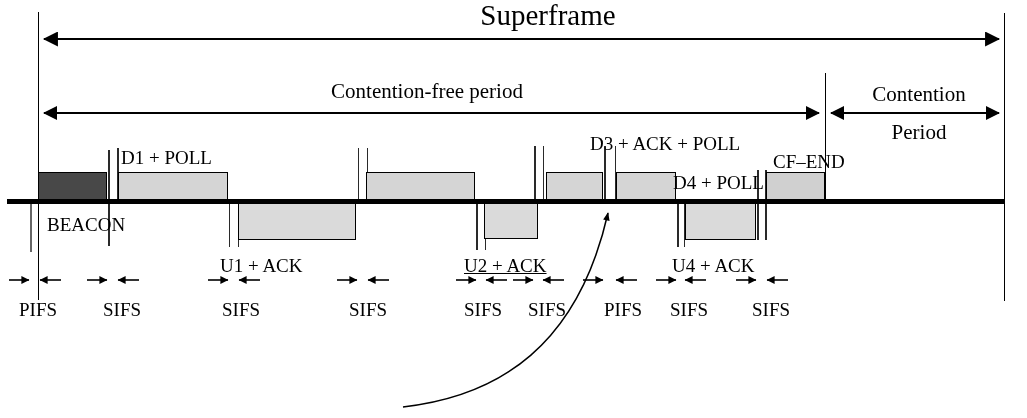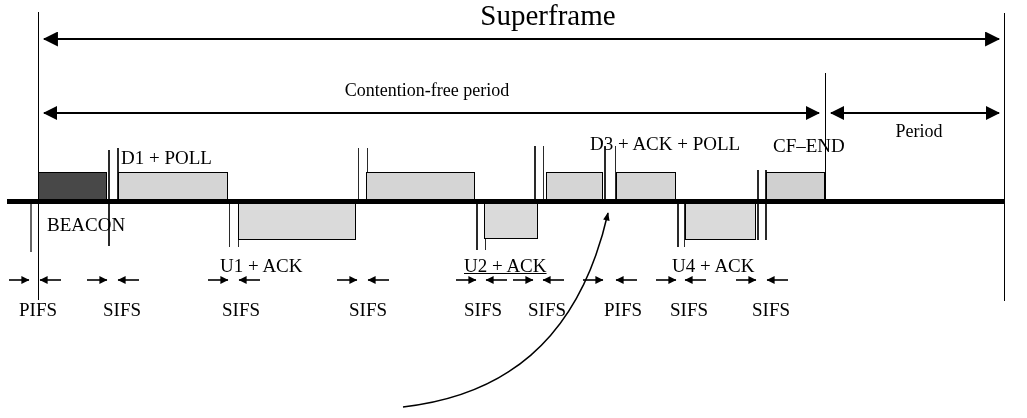--- a/index.html
+++ b/index.html
@@ -2,21 +2,21 @@
 <html><head>
 <meta charset="utf-8">
 <style>
   html,body{margin:0;padding:0;background:#fff;}
   #stage{
     position:relative;width:1027px;height:418px;background:#fff;overflow:hidden;
     font-family:"Liberation Serif","DejaVu Serif",serif;color:#000;
   }
   .lbl{position:absolute;white-space:nowrap;line-height:1;}
   .f-big{font-size:29px;font-family:Liberation Serif, serif;}
-  .f-med{font-size:18px;}
+  .f-med{font-size:21px;}
   .f-std{font-size:19px;}
   .ctr{transform:translateX(-50%);}
   .box{position:absolute;border:1.5px solid #000;box-sizing:border-box;}
   .vline{position:absolute;width:1.5px;background:#000;}
   .tick{position:absolute;width:1.5px;background:#2a2a2a;}
   .tick-gray{background:#666;}
   #timeline{position:absolute;left:7px;top:199px;width:997px;height:5px;background:#000;}
   svg.overlay{position:absolute;left:0;top:0;pointer-events:none;}
 </style>
 </head>
@@ -101,26 +101,28 @@
   <div class="box" style="left:484px;top:202px;width:54px;height:37px;background:#dadada;"></div>
   <div class="box" style="left:546px;top:172px;width:57px;height:29px;background:#d5d5d5;"></div>
   <div class="box" style="left:616px;top:172px;width:60px;height:29px;background:#d5d5d5;"></div>
   <div class="box" style="left:685px;top:202px;width:71px;height:38px;background:#dadada;"></div>
   <div class="box" style="left:766px;top:172px;width:59px;height:29px;background:#d0d0d0;"></div>
 
   <div id="timeline"></div>
 
   <div class="lbl f-big ctr" style="left:548px;top:1px;">Superframe</div>
   <div class="lbl f-med ctr" style="left:427px;top:81px;">Contention-free period</div>
+  <div class="lbl f-med ctr" style="left:919px;top:84px;">Contention</div>
   <div class="lbl f-med ctr" style="left:919px;top:122px;">Period</div>
 
   <div class="lbl f-std" style="left:47px;top:215px;">BEACON</div>
   <div class="lbl f-std" style="left:121px;top:148px;text-align:right;">D1 + POLL</div>
   <div class="lbl f-std" style="left:552px;top:134px;margin-left:38px;">D3 + ACK + POLL</div>
-  <div class="lbl f-std" style="left:773px;top:136px;">CF–END</div>
+  <div class="lbl f-std" style="left:673px;top:173px;">D4 + POLL</div>
+  <div class="lbl f-std" style="left:773px;top:152px;">CF–END</div>
   <div class="lbl f-std" style="left:220px;top:256px;">U1 + ACK</div>
   <div class="lbl f-std" style="left:464px;top:256px;text-decoration:underline;">U2 + ACK</div>
   <div class="lbl f-std" style="left:672px;top:256px;">U4 + ACK</div>
 
   <div class="lbl f-std ctr" style="left:38px;top:300px;">PIFS</div>
   <div class="lbl f-std ctr" style="left:122px;top:300px;">SIFS</div>
   <div class="lbl f-std ctr" style="left:241px;top:300px;">SIFS</div>
   <div class="lbl f-std ctr" style="left:368px;top:300px;">SIFS</div>
   <div class="lbl f-std ctr" style="left:483px;top:300px;">SIFS</div>
   <div class="lbl f-std ctr" style="left:547px;top:300px;">SIFS</div>

